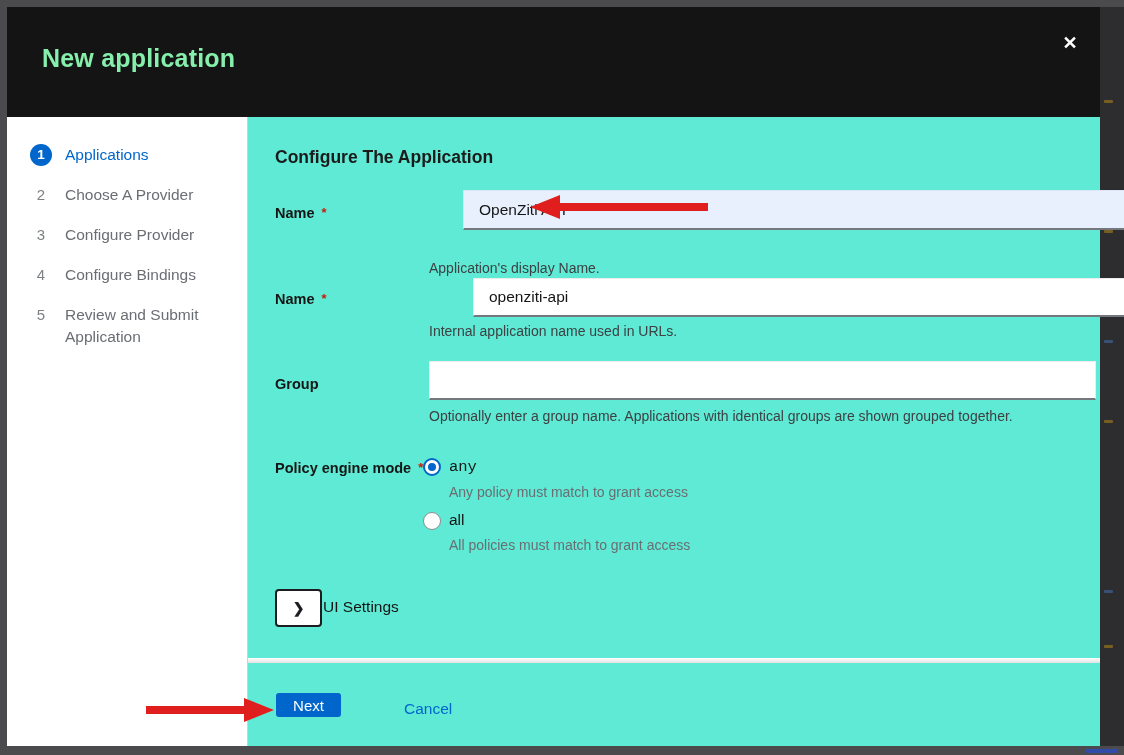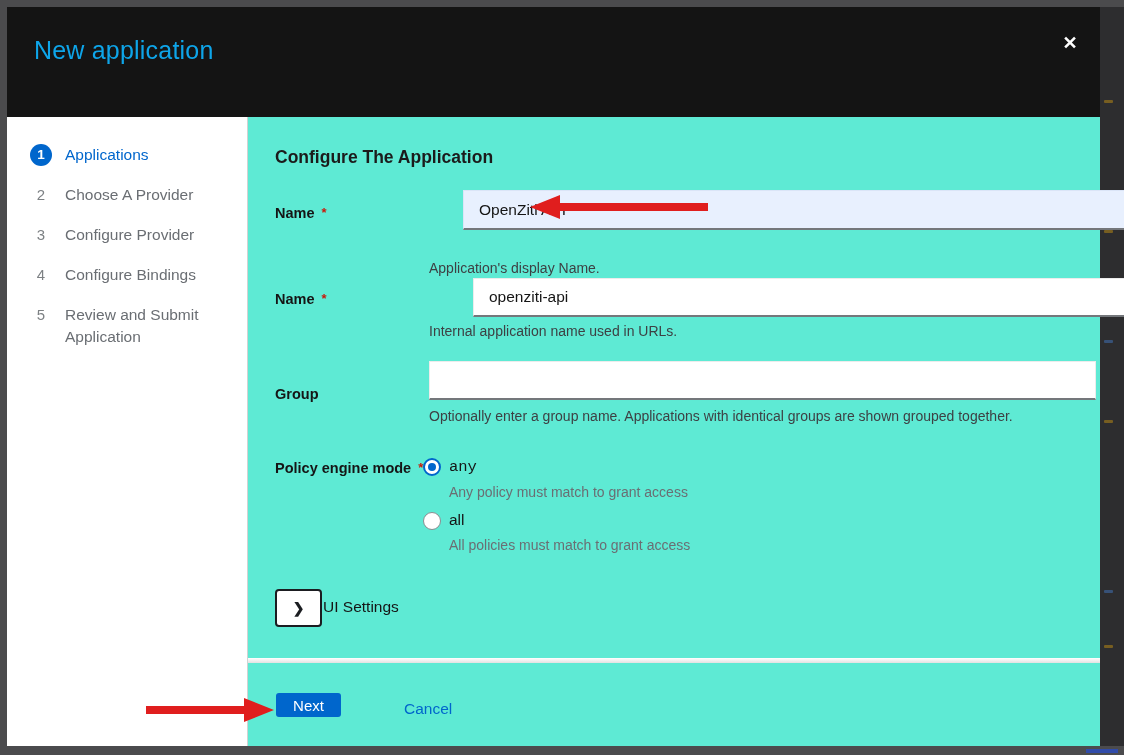--- a/index.html
+++ b/index.html
@@ -6,21 +6,21 @@
   .page{position:relative;width:1124px;height:755px;background:#4b4b4d;overflow:hidden;}
 
   
   .behind-right{position:absolute;left:1100px;top:7px;width:24px;height:739px;background:#2d2d2f;}
   .speck{position:absolute;width:9px;height:3px;border-radius:1px;opacity:.8;}
   .blue-smudge{position:absolute;left:1086px;top:749px;width:32px;height:4px;background:#2b4bba;opacity:.85;}
 
   
   .modal{position:absolute;left:7px;top:7px;width:1093px;height:739px;background:#fff;display:flex;flex-direction:column;}
   .modal-header{position:relative;height:110px;background:#141414;color:#fff;box-sizing:border-box;padding:25px 60px 0 23px;flex:0 0 auto;}
-  .modal-title{margin:4px;font-size:25px;font-weight:400;letter-spacing:.2px;line-height:1.15;color:#0ea5e9;}
+  .modal-title{margin:12px;font-size:25px;font-weight:700;letter-spacing:.2px;line-height:1.15;color:#86efac;}
   .modal-subtitle{margin:14px 0 0 0;font-size:14.5px;color:#f2f2f2;}
   .close-btn{position:absolute;top:25px;right:19px;width:22px;height:22px;border:none;background:transparent;color:#fff;font-size:18px;font-weight:700;line-height:22px;text-align:center;cursor:pointer;padding:0;}
 
   .modal-body{display:flex;flex:1 1 auto;min-height:0;}
 
   
   .sidebar{width:241px;box-sizing:border-box;border-right:1px solid #d2d2d2;padding-top:18px;flex:0 0 auto;}
   .step{display:flex;align-items:flex-start;gap:13px;padding:9px 10px 9px 23px;cursor:pointer;}
   .step .num{width:22px;height:22px;flex:0 0 auto;text-align:center;line-height:22px;font-size:15px;color:#7d8184;border-radius:50%;}
   .step.active .num{background:#0066cc;color:#fff;font-size:13.5px;font-weight:700;}
@@ -108,21 +108,21 @@
         <h2 class="heading">Configure The Application</h2>
 
         <label class="field-label" style="top:88px;"><span>Name</span><span class="req">*</span></label>
         <input class="txt-input autofill" style="top: 73px;" value="OpenZiti API">
         <div class="helper" style="top:103px;margin-top:40px;">Application's display Name.</div>
 
         <label class="field-label" style="top:174px;"><span>Name</span><span class="req">*</span></label>
         <input class="txt-input" style="top: 161px; height: 39px; margin-left: 44px;" value="openziti-api">
         <div class="helper" style="top:206px;">Internal application name used in URLs.</div>
 
-        <label class="field-label" style="top:269px;">Group</label>
+        <label class="field-label" style="top:259px;">Group</label>
         <input class="txt-input" style="top: 244px; height: 39px;" value="">
         <div class="helper" style="top:291px;">Optionally enter a group name. Applications with identical groups are shown grouped together.</div>
 
         <label class="field-label" style="top:343px;"><span>Policy engine mode</span><span class="req">*</span></label>
 
         <span class="radio on" style="left:175px;top:341px;"></span>
         <span class="radio-lbl" style="left:201px;top:341px;font-family:Liberation Mono, monospace;">any</span>
         <div class="radio-helper" style="left:201px;top:367px;">Any policy must match to grant access</div>
 
         <span class="radio off" style="left:175px;top:395px;"></span>

